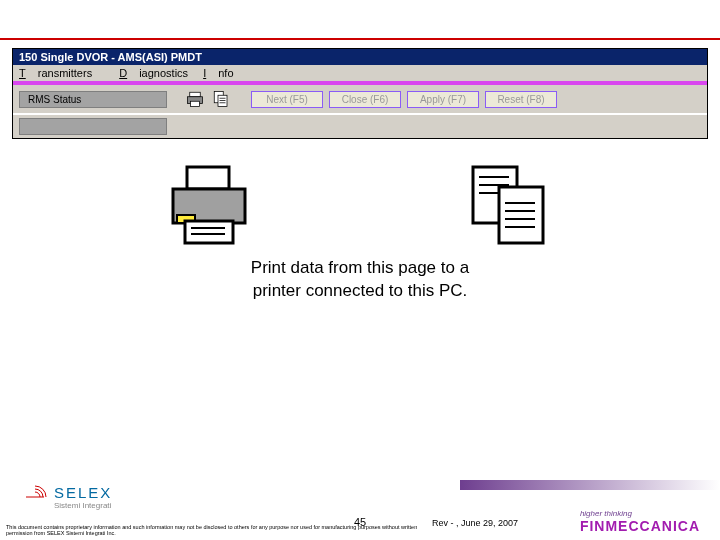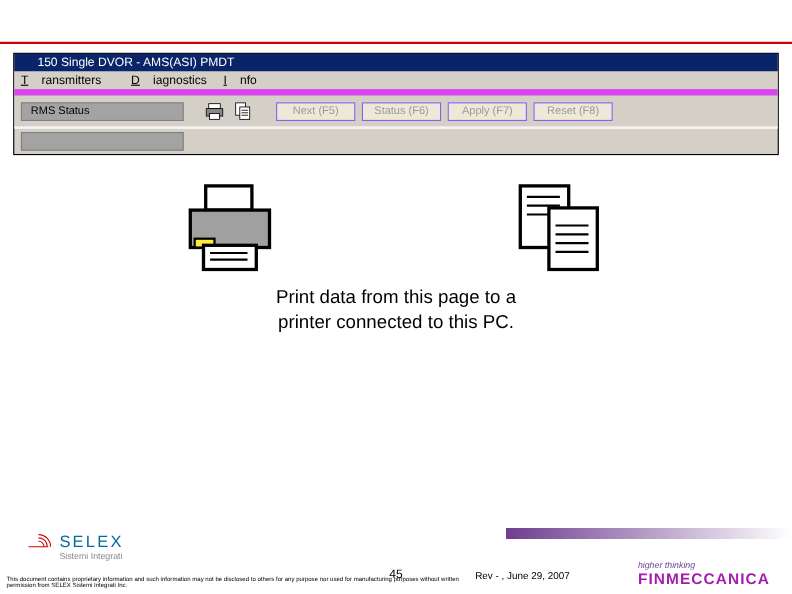--- a/index.html
+++ b/index.html
@@ -1,20 +1,20 @@
 <!DOCTYPE html>
 <html><head>
 <meta charset="utf-8">
 <style>
   html,body{margin:0;padding:0;width:720px;height:540px;background:#fff;font-family:Arial,Helvetica,sans-serif;overflow:hidden}
   .top-bar{height:38px;background:#fff}
   .red-line{height:2px;background:#cc0000}
   .win{margin:8px 12px 0 12px;border:1px solid #000;background:#d4d0c8;font-family:Tahoma,Arial,sans-serif;font-size:11px}
-  .title{background:#0a246a;color:#fff;padding:2px 21px;font-weight:normal;font-size:11px}
-  .menu{background:#d4d0c8;padding:2px 6px;font-size:11px;border-bottom:6px solid #d946ef}
+  .title{background:#0a246a;color:#fff;padding:2px 6px;font-weight:bold;font-size:11px}
+  .menu{background:#d4d0c8;padding:2px 6px;font-size:11px;border-bottom:4px solid #d946ef}
   .menu span{margin-right:12px}
   .tbar{display:flex;align-items:center;padding:4px 6px;gap:6px;background:#d4d0c8;border-bottom:1px solid #fff}
   .tab{border:1px solid #7f7f7f;background:#a3a3a3;padding:2px 8px;min-width:130px;font-size:10px}
   .btn{border:1px solid #8b5cf6;background:#ece9d8;color:#999;padding:2px 6px;font-size:10px;min-width:58px;text-align:center}
   .ic{width:20px;height:20px;display:flex;align-items:center;justify-content:center}
   .caps{display:flex;justify-content:space-around;margin-top:12px;padding:0 40px}
   .cap{width:220px;text-align:center;font-size:17px;line-height:1.35}
   .big-icons{display:flex;justify-content:space-around;margin-top:24px;padding:0 60px}
   .big{width:90px;height:82px}
   .foot{position:absolute;bottom:0;left:0;right:0;height:62px}
@@ -53,21 +53,21 @@
       <svg width="18" height="18" viewBox="0 0 24 24">
           <rect x="3" y="2" width="12" height="15" fill="#fff" stroke="#000"></rect>
           <rect x="8" y="7" width="12" height="15" fill="#fff" stroke="#000"></rect>
           <line x1="10" y1="11" x2="18" y2="11" stroke="#000"></line>
           <line x1="10" y1="14" x2="18" y2="14" stroke="#000"></line>
           <line x1="10" y1="17" x2="18" y2="17" stroke="#000"></line>
         </svg>
     </div>
     <div style="flex:0 0 8px"></div>
     <div class="btn">Next (F5)</div>
-    <div class="btn">Status (F6)</div>
+    <div class="btn">Close (F6)</div>
     <div class="btn">Apply (F7)</div>
     <div class="btn">Reset (F8)</div>
   </div>
   <div style="padding:3px 6px;border-top:1px solid #fff">
     <div class="tab" style="width:120px;color:#999">&nbsp;</div>
   </div>
 </div>
 
 <div class="big-icons">
   <div class="big">

